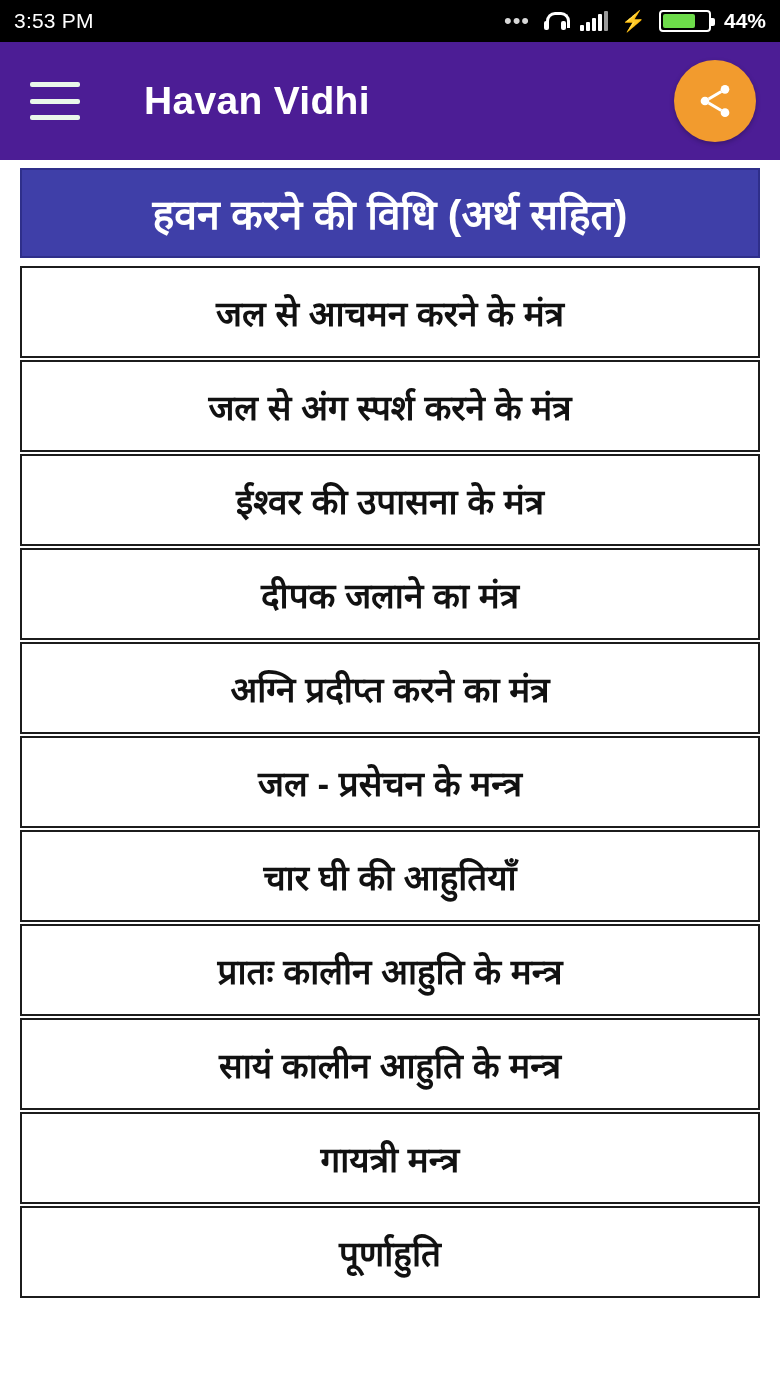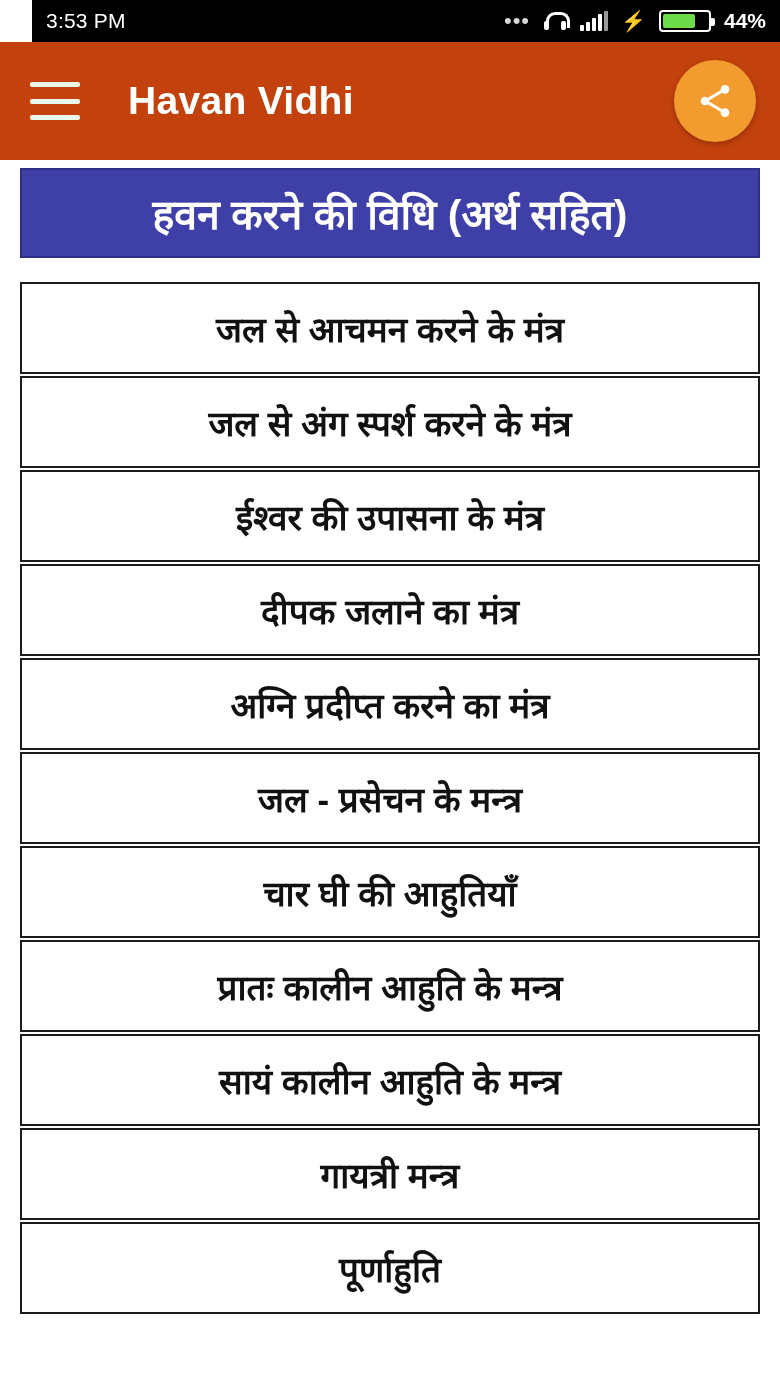--- a/index.html
+++ b/index.html
@@ -14,21 +14,20 @@
   
   .statusbar {
     height: 42px;
     background: #000000;
     color: #ffffff;
     display: flex;
     align-items: center;
     padding: 0 14px;
     font-size: 20px;
     font-family: "Liberation Sans", sans-serif;
-    margin-left: 32px;
   }
   .statusbar .clock { font-size: 21px; letter-spacing: .2px; }
   .statusbar .spacer { flex: 1; }
   .status-icons { display: flex; align-items: center; gap: 13px; }
   .status-icons .dots { font-size: 22px; letter-spacing: 1px; line-height: 1; color:#d8d8d8; }
   .hp-icon { width: 24px; height: 18px; position: relative; }
   .hp-icon::before {
     content: "";
     position: absolute; left: 3px; top: 0; width: 18px; height: 13px;
     border: 3px solid #ffffff; border-bottom: none;
@@ -97,21 +96,21 @@
     height: 90px;
     display: flex; align-items: center; justify-content: center;
   }
   .banner span {
     color: #ffffff;
     font-size: 41px;
     font-weight: bold;
     font-family: "Liberation Sans", sans-serif;
   }
 
-  .list { margin: 24px 20px 0 20px; }
+  .list { margin: 8px 20px 0 20px; }
   .row {
     height: 92px;
     border: 2px solid #1c1c1c;
     background: #ffffff;
     display: flex; align-items: center; justify-content: center;
     margin-bottom: 2px;
     cursor: pointer;
   }
   .row span {
     font-size: 35px;
@@ -150,21 +149,21 @@
         <i></i>
     </div>
     <div class="bolt">⚡</div>
     <div class="battery">
       <div class="fill" style="width: 72%;"></div>
     </div>
     <div class="batt-pct">44%</div>
   </div>
 </div>
 
-<div class="appbar" style="background: #c2410c;">
+<div class="appbar" style="background: #4c1d95; gap: 16px;">
   <div class="hamburger">
     <span></span>
       <span></span>
       <span></span>
   </div>
   <div class="appbar-title">Havan Vidhi</div>
   <div class="grow"></div>
   <div class="fab-share" style="background: rgb(242, 155, 46);">
     <svg width="40" height="40" viewBox="0 0 24 24">
       <circle cx="18" cy="5" r="2.6" fill="#ffffff"></circle>

